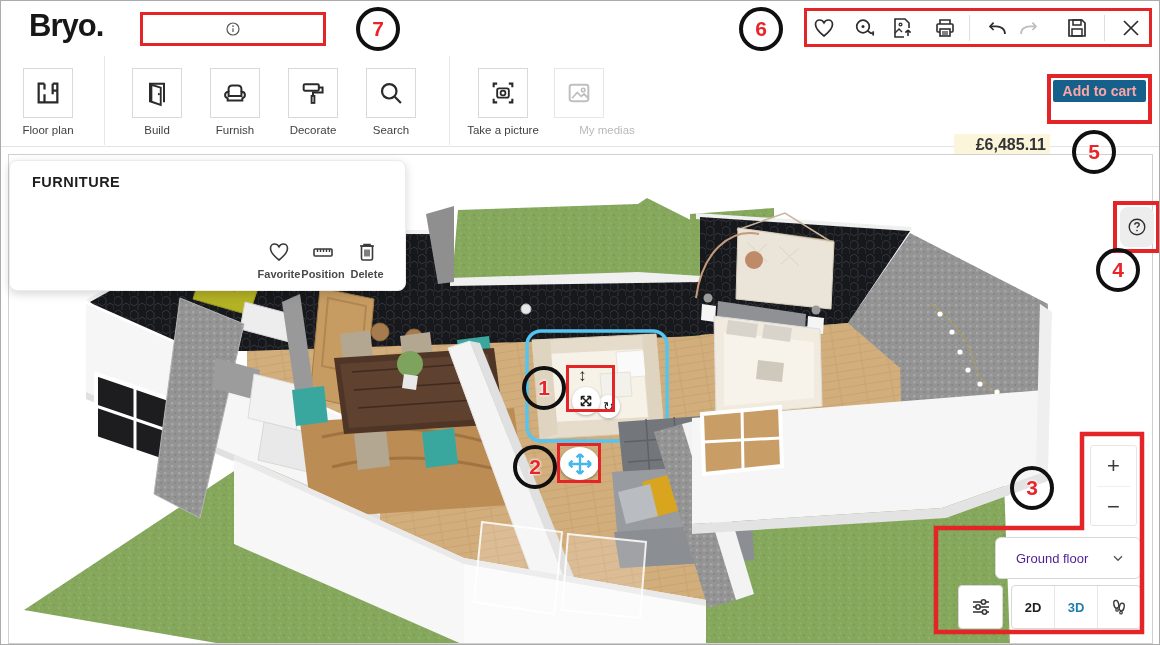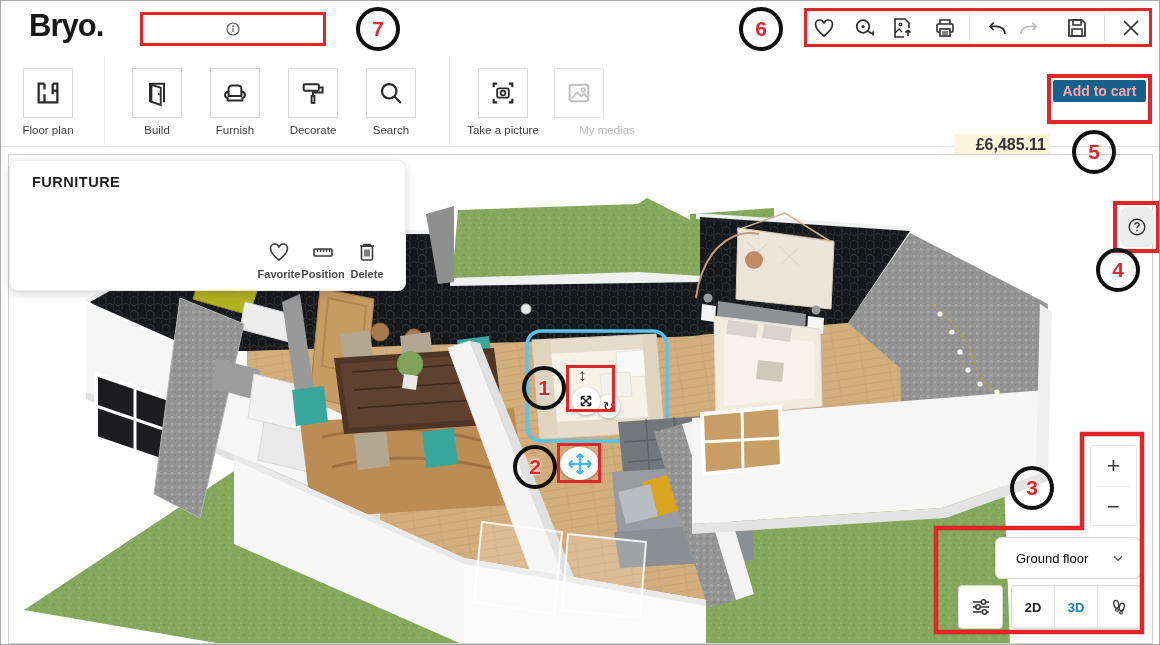--- a/index.html
+++ b/index.html
@@ -39,21 +39,21 @@
   
   .help-frame{position:absolute;left:1112px;top:200px;width:47px;height:52px;border:4px solid #e42527;box-sizing:border-box;}
   .help-btn{position:absolute;left:1119px;top:206px;width:34px;height:40px;background:#ededed;border-radius:8px;
             display:flex;align-items:center;justify-content:center;cursor:pointer;}
   
   .zoombox{position:absolute;left:1089px;top:444px;width:47px;height:81px;background:#fff;border:1px solid #e6e6e6;border-radius:3px;box-sizing:border-box;}
   .zbtn{width:100%;height:40px;display:flex;align-items:center;justify-content:center;font-size:22px;color:#3c3c3c;cursor:pointer;}
   .zoombox .sep{height:1px;background:#efefef;margin:0 6px;}
   .floorsel{position:absolute;left:994px;top:536px;width:146px;height:42px;background:#fff;border:1px solid #d8d8d8;border-radius:6px;
             box-sizing:border-box;display:flex;align-items:center;justify-content:space-between;padding:0 14px 0 20px;cursor:pointer;}
-  .floorsel span{font-size:13px;color:#000000;}
+  .floorsel span{font-size:13px;color:#4c1d95;}
   .setbtn{position:absolute;left:957px;top:584px;width:45px;height:44px;background:#fff;border:1px solid #d8d8d8;border-radius:4px;
           box-sizing:border-box;display:flex;align-items:center;justify-content:center;cursor:pointer;}
   .viewgrp{position:absolute;left:1010px;top:584px;width:130px;height:44px;background:#fff;border:1px solid #d8d8d8;border-radius:4px;
            box-sizing:border-box;display:flex;}
   .vcell{flex:1;display:flex;align-items:center;justify-content:center;font-size:13px;font-weight:bold;color:#1f1f1f;cursor:pointer;}
   .vcell + .vcell{border-left:1px solid #e7e7e7;}
   .vcell.active{color:#1e7fae;}
   
   .anno-circle{position:absolute;width:44px;height:44px;border:4px solid #101010;border-radius:50%;box-sizing:border-box;
                display:flex;align-items:center;justify-content:center;font-size:21px;font-weight:bold;color:#e8252a;

